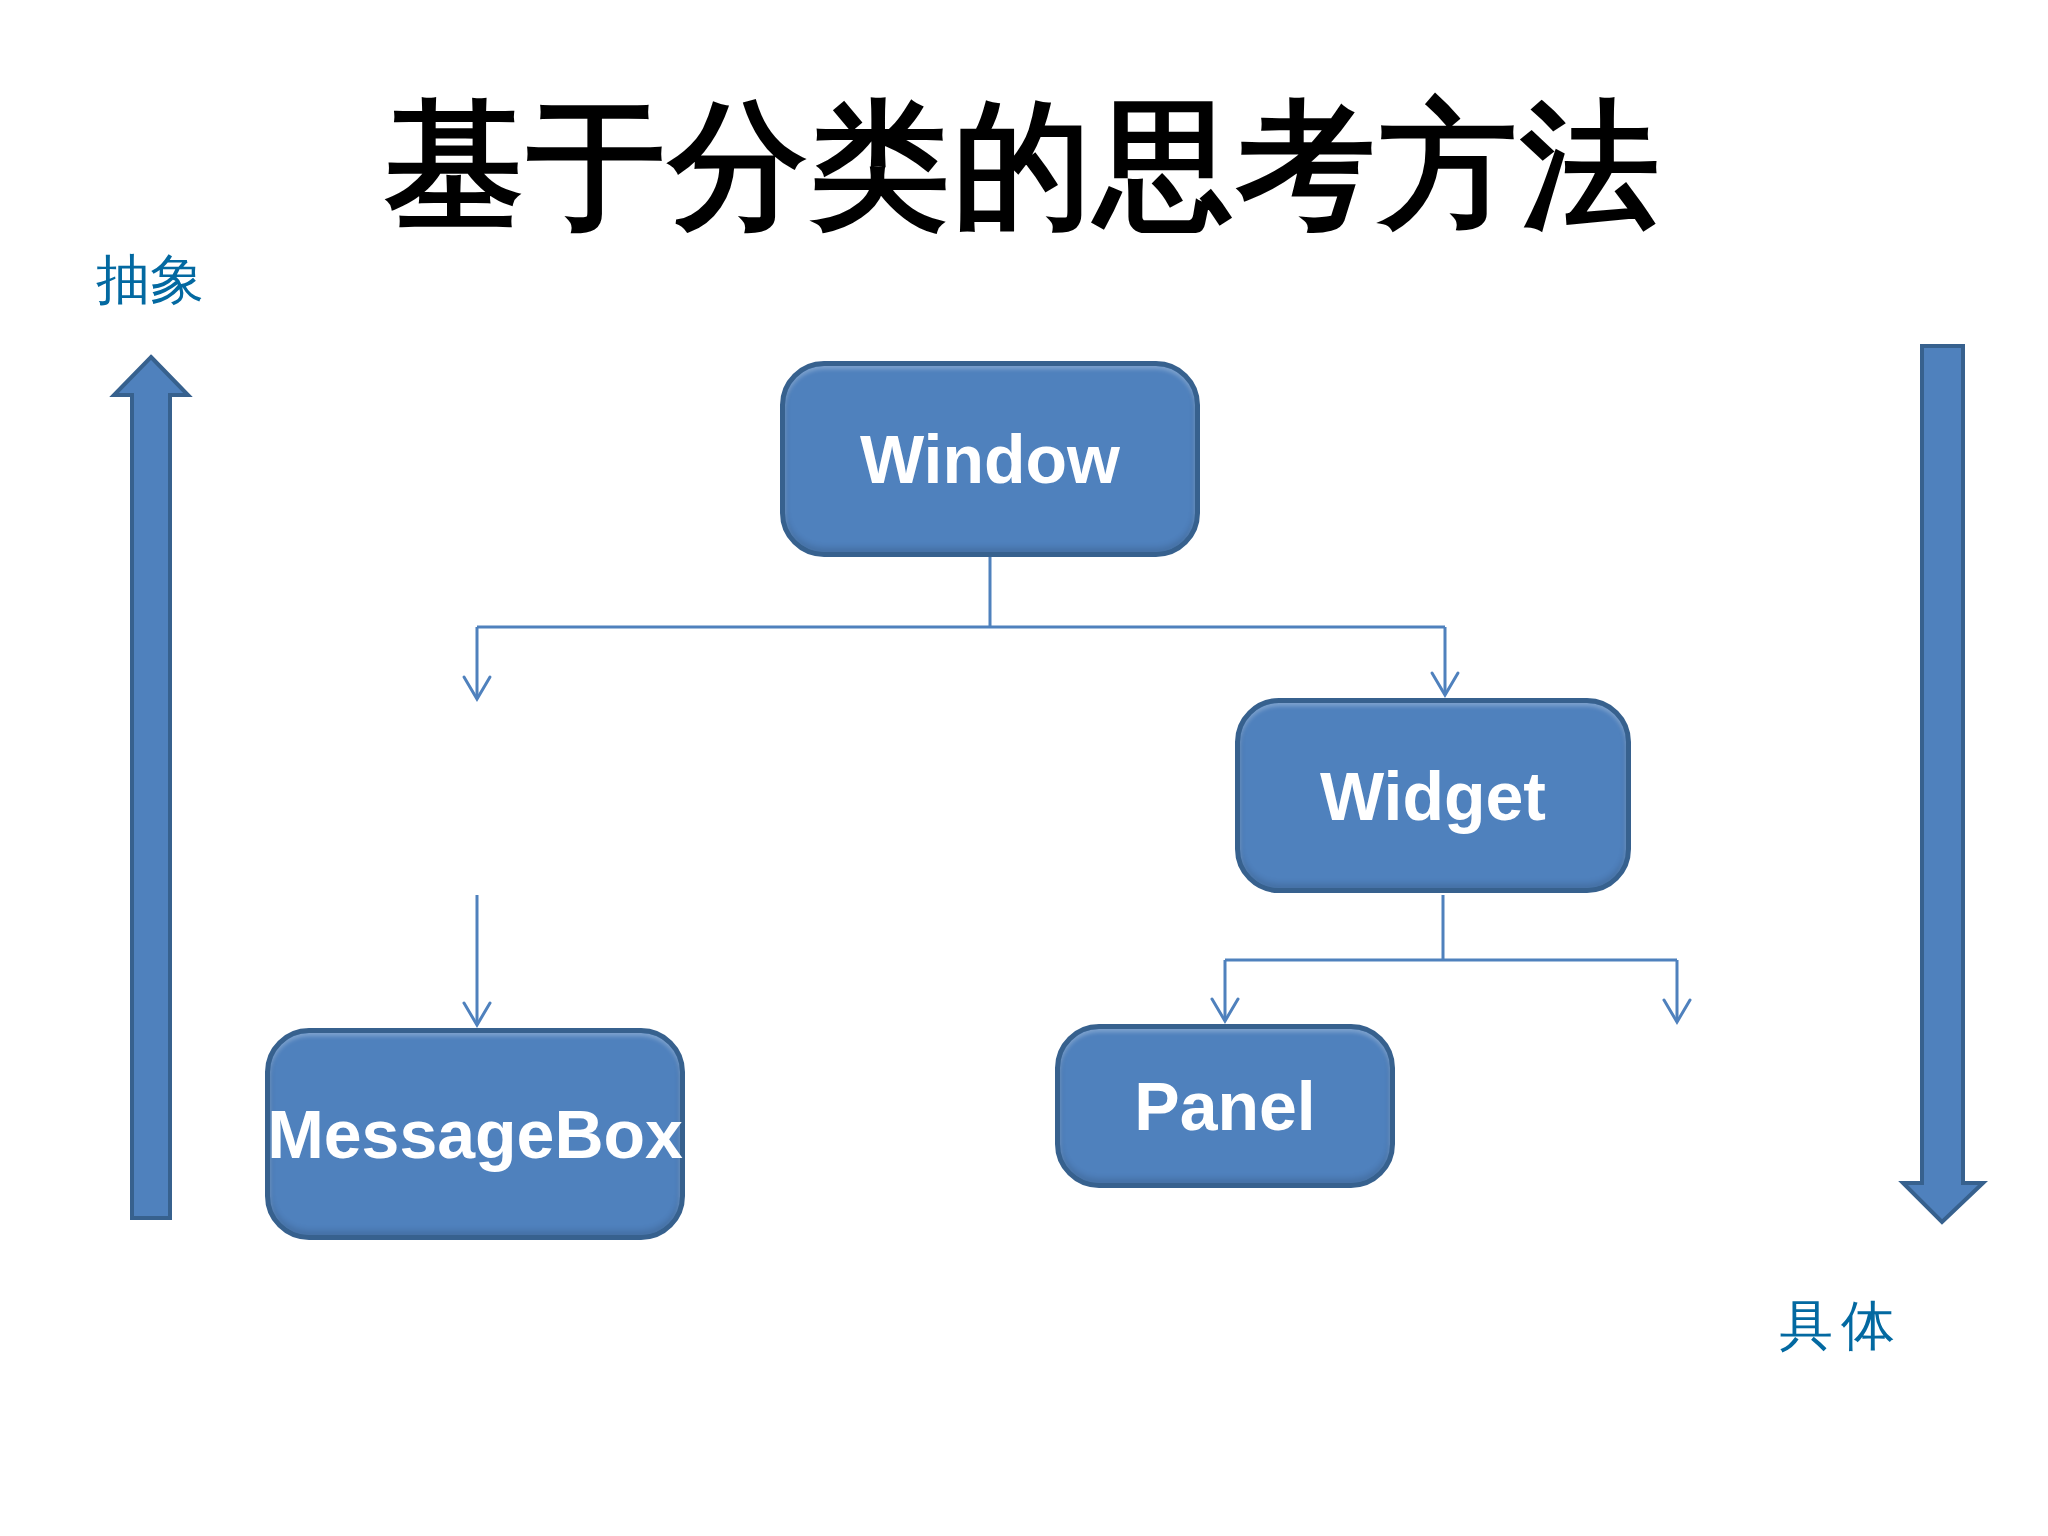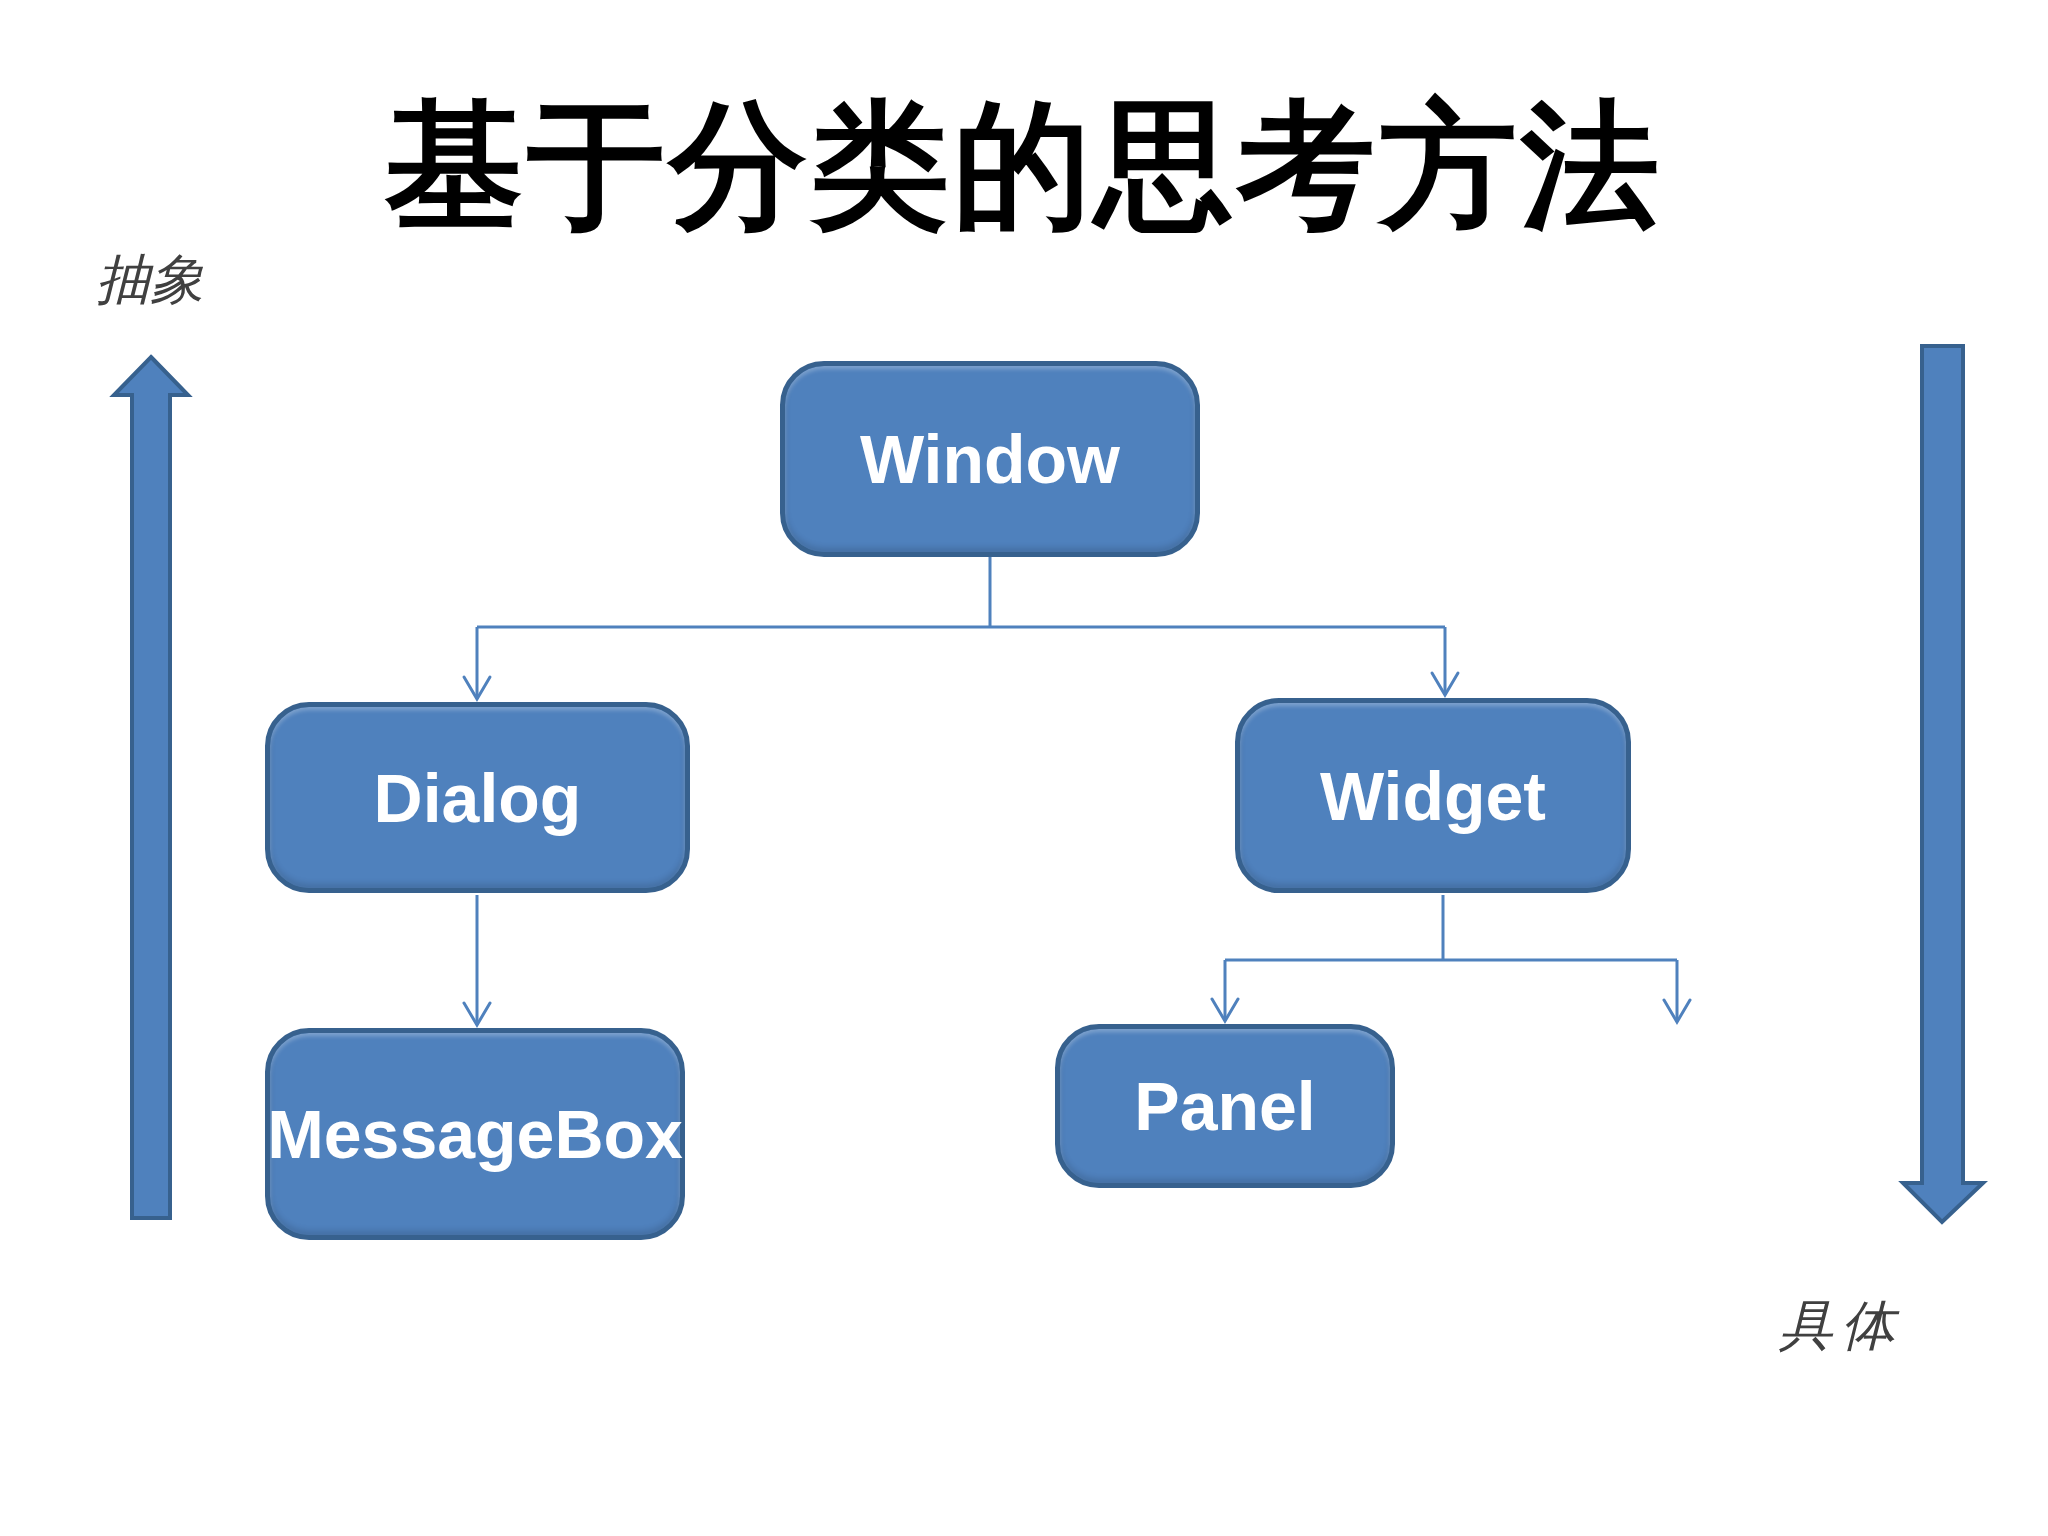--- a/index.html
+++ b/index.html
@@ -21,23 +21,22 @@
     font-size: 138px;
     line-height: 1.15;
     letter-spacing: 4px;
     color: var(--title-text, #000);
     white-space: nowrap;
   }
   .side-label {
     position: absolute;
     font-family: "Liberation Serif", "DejaVu Serif", serif;
     font-size: 54px;
-    color: #404040;
+    color: #0369a1;
     white-space: nowrap;
-    font-style: italic;
   }
   .side-label.abstract { left: 96px;  top: 244px; }
   .side-label.concrete { left: 1779px; top: 1290px; letter-spacing: 8px; text-align: center; }
 
   .node {
     position: absolute;
     box-sizing: border-box;
     display: flex;
     align-items: center;
     justify-content: center;
@@ -106,23 +105,20 @@
     <path class="arrowhead" d="M464 1003 L477 1025 L490 1003"></path>
 
     <path class="connector" d="M1443 895 L1443 960 M1225 960 L1677 960 M1225 960 L1225 1021 M1677 960 L1677 1022"></path>
     <path class="arrowhead" d="M1212 999 L1225 1021 L1238 999"></path>
     <path class="arrowhead" d="M1664 1000 L1677 1022 L1690 1000"></path>
   </svg>
 
   <div class="node node-window">
     <span>Window</span>
   </div>
-  <div class="node node-dialog">
-    <span>Dialog</span>
-  </div>
   <div class="node node-widget">
     <span>Widget</span>
   </div>
   <div class="node node-messagebox">
     <span>MessageBox</span>
   </div>
   <div class="node node-panel">
     <span>Panel</span>
   </div>
 

